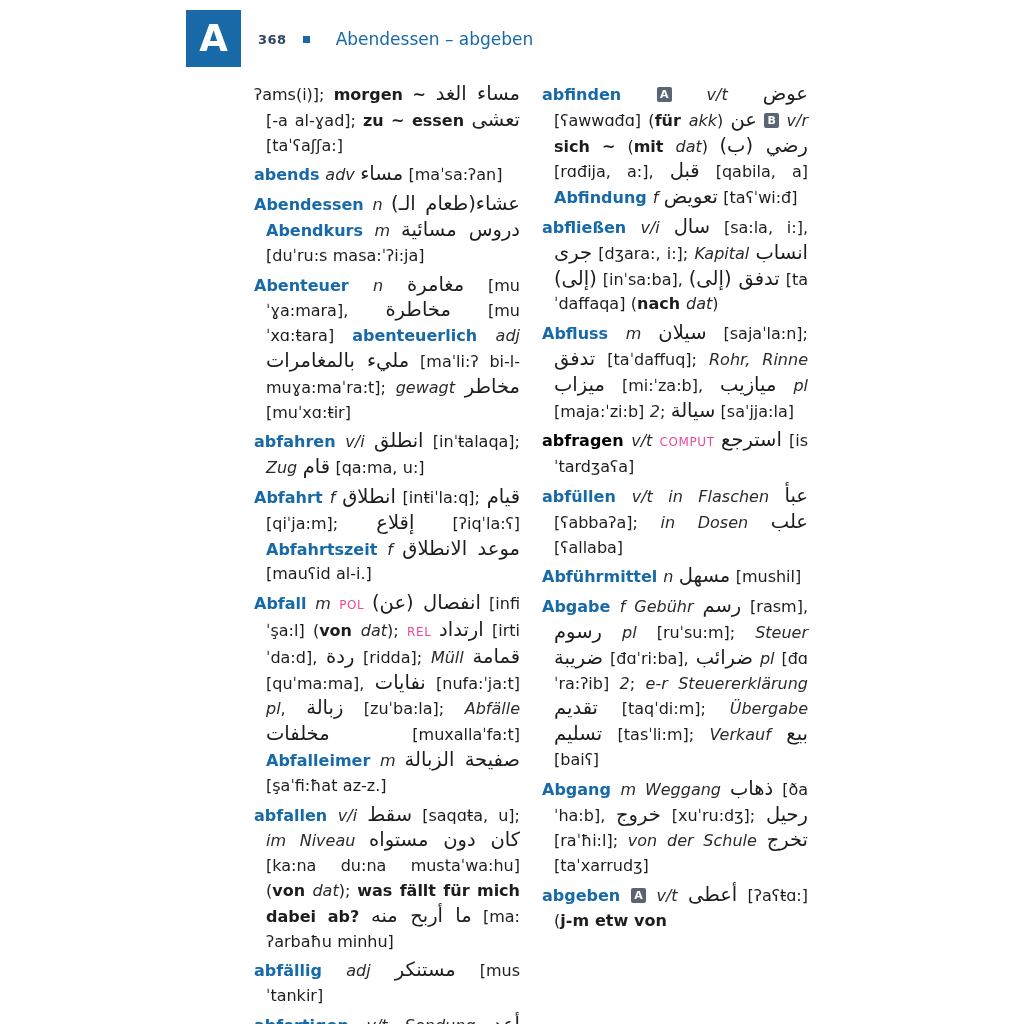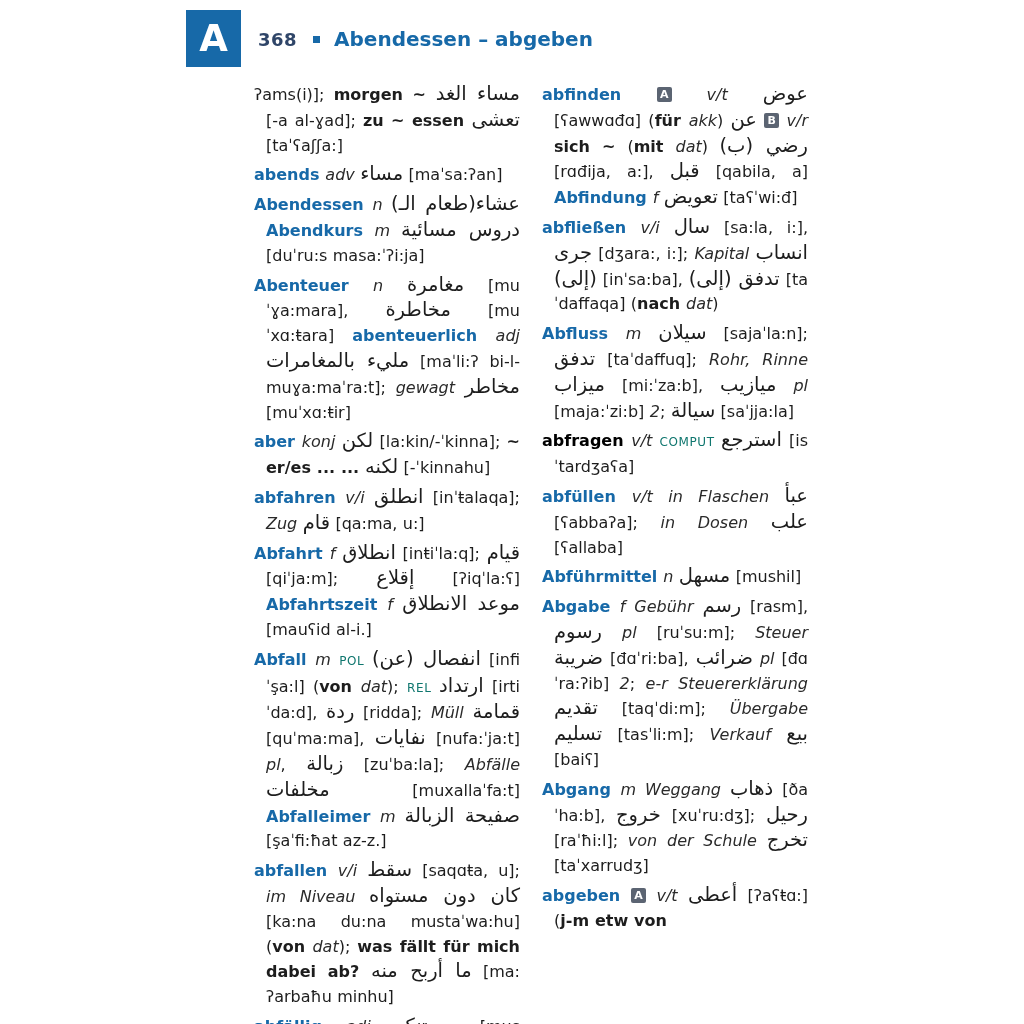--- a/index.html
+++ b/index.html
@@ -14,42 +14,42 @@
   .letter-tab {
     position:absolute; left:186px; top:10px; width:55px; height:57px;
     background:#1769a8; color:#ffffff;
     font-size:37px; font-weight:bold;
     display:flex; align-items:center; justify-content:center;
   }
   .header-line {
     position:absolute; left:258px; top:28px; height:22px;
     display:flex; align-items:center;
   }
-  .page-number { color:#2f4568; font-weight:bold; font-size:18px; letter-spacing:0.5px; }
+  .page-number { color:#2f4568; font-weight:bold; font-size:13px; letter-spacing:0.5px; }
   .bullet { width:7px; height:7px; background:#1769a8; display:inline-block; margin:0 14px 0 16px; }
-  .range { color:#1769a8; font-weight:bold; font-size:20px; }
+  .range { color:#1769a8; font-weight:normal; font-size:17px;margin-left:12px; }
 
   
   .columns {
     position:absolute; left:250px; top:78px; width:562px;
     display:flex; gap:14px;
   }
   .col { width:274px; }
   p.entry {
     margin:4px; padding-left:12px; text-indent:-12px;
     text-align:justify;
     font-size:16px; line-height:24.8px; color:#1d1d1d;
     word-spacing:0.3px;
   }
   .hw { color:#1769a8; font-weight:bold; }
   .b  { font-weight:bold; }
   .i  { font-style:italic; color:#2a2a2a; }
   .n  { }
   .ar { font-size:19.5px; }
-  .sc { font-size:12px; letter-spacing:0.6px; color:#0f766e; }
+  .sc { font-size:12px; letter-spacing:0.6px; color:#ec4899; }
   .m  {
     display:inline-block; background:#5b6472; color:#ffffff;
     font-size:11px; font-weight:bold; font-style:normal;
     width:15px; height:15px; line-height:15px; text-align:center;
     border-radius:2px; vertical-align:2px; text-indent:0;
   }
 </style>
 </head>
 <body>
 
@@ -62,21 +62,20 @@
     <span class="bullet" style="background: rgb(23, 105, 168);"></span>
     <span class="range" style="color: rgb(23, 105, 168);">Abendessen – abgeben</span>
   </div>
 
   <div class="columns">
     <div class="col" id="col-left">
         <p class="entry"><span class="n">ʔams(i)]; </span><span class="b">morgen ~ </span><span class="ar">مساء الغد</span><span class="n"> [-a al-ɣad]; </span><span class="b">zu ~ essen </span><span class="ar">تعشى</span><span class="n"> [taˈʕaʃʃa:]</span></p>
         <p class="entry"><span class="hw" style="color: rgb(23, 105, 168);">abends </span><span class="i">adv </span><span class="ar">مساء</span><span class="n"> [maˈsa:ʔan]</span></p>
         <p class="entry"><span class="hw" style="color: rgb(23, 105, 168);">Abendessen </span><span class="i">n </span><span class="ar">عشاء(طعام الـ)</span><span class="n"> </span><span class="hw" style="color: rgb(23, 105, 168);">Abendkurs </span><span class="i">m </span><span class="ar">دروس مسائية</span><span class="n"> [duˈru:s masa:ˈʔi:ja]</span></p>
         <p class="entry"><span class="hw" style="color: rgb(23, 105, 168);">Abenteuer </span><span class="i">n </span><span class="ar">مغامرة</span><span class="n"> [muˈɣa:mara], </span><span class="ar">مخاطرة</span><span class="n"> [muˈxɑ:ŧara] </span><span class="hw" style="color: rgb(23, 105, 168);">abenteuerlich </span><span class="i">adj </span><span class="ar">مليء بالمغامرات</span><span class="n"> [maˈli:ʔ bi-l-muɣa:maˈra:t]; </span><span class="i">gewagt </span><span class="ar">مخاطر</span><span class="n"> [muˈxɑ:ŧir]</span></p>
-        <p class="entry"><span class="hw" style="color: rgb(23, 105, 168);">aber </span><span class="i">konj </span><span class="ar">لكن</span><span class="n"> [la:kin/-ˈkinna]; </span><span class="b">~ er/es ... ... </span><span class="ar">لكنه</span><span class="n"> [-ˈkinnahu]</span></p>
         <p class="entry"><span class="hw" style="color: rgb(23, 105, 168);">abfahren </span><span class="i">v/i </span><span class="ar">انطلق</span><span class="n"> [inˈŧalaqa]; </span><span class="i">Zug </span><span class="ar">قام</span><span class="n"> [qa:ma, u:]</span></p>
         <p class="entry"><span class="hw" style="color: rgb(23, 105, 168);">Abfahrt </span><span class="i">f </span><span class="ar">انطلاق</span><span class="n"> [inŧiˈla:q]; </span><span class="ar">قيام</span><span class="n"> [qiˈja:m]; </span><span class="ar">إقلاع</span><span class="n"> [ʔiqˈla:ʕ] </span><span class="hw" style="color: rgb(23, 105, 168);">Abfahrtszeit </span><span class="i">f </span><span class="ar">موعد الانطلاق</span><span class="n"> [mauʕid al-i.]</span></p>
         <p class="entry"><span class="hw" style="color: rgb(23, 105, 168);">Abfall </span><span class="i">m </span><span class="sc">POL </span><span class="ar">انفصال (عن)</span><span class="n"> [infiˈşa:l] (</span><span class="b">von </span><span class="i">dat</span><span class="n">); </span><span class="sc">REL </span><span class="ar">ارتداد</span><span class="n"> [irtiˈda:d], </span><span class="ar">ردة</span><span class="n"> [ridda]; </span><span class="i">Müll </span><span class="ar">قمامة</span><span class="n"> [quˈma:ma], </span><span class="ar">نفايات</span><span class="n"> [nufa:ˈja:t] </span><span class="i">pl</span><span class="n">, </span><span class="ar">زبالة</span><span class="n"> [zuˈba:la]; </span><span class="i">Abfälle </span><span class="ar">مخلفات</span><span class="n"> [muxallaˈfa:t] </span><span class="hw" style="color: rgb(23, 105, 168);">Abfalleimer </span><span class="i">m </span><span class="ar">صفيحة الزبالة</span><span class="n"> [şaˈfi:ħat az-z.]</span></p>
         <p class="entry"><span class="hw" style="color: rgb(23, 105, 168);">abfallen </span><span class="i">v/i </span><span class="ar">سقط</span><span class="n"> [saqɑŧa, u]; </span><span class="i">im Niveau </span><span class="ar">كان دون مستواه</span><span class="n"> [ka:na du:na mustaˈwa:hu] (</span><span class="b">von </span><span class="i">dat</span><span class="n">); </span><span class="b">was fällt für mich dabei ab? </span><span class="ar">ما أربح منه</span><span class="n"> [ma: ʔarbaħu minhu]</span></p>
         <p class="entry"><span class="hw" style="color: rgb(23, 105, 168);">abfällig </span><span class="i">adj </span><span class="ar">مستنكر</span><span class="n"> [musˈtankir]</span></p>
         <p class="entry"><span class="hw" style="color: rgb(23, 105, 168);">abfertigen </span><span class="i">v/t Sendung </span><span class="ar">أعد للإرسال</span></p>
       </div>
     <div class="col" id="col-right">
         <p class="entry"><span class="hw" style="color: rgb(23, 105, 168);">abfinden </span><span class="m" style="background: rgb(91, 100, 114);">A</span><span class="i"> v/t </span><span class="ar">عوض</span><span class="n"> [ʕawwɑđɑ] (</span><span class="b">für </span><span class="i">akk</span><span class="n">) </span><span class="ar">عن</span><span class="n"> </span><span class="m" style="background: rgb(91, 100, 114);">B</span><span class="i"> v/r </span><span class="b">sich ~ </span><span class="n">(</span><span class="b">mit </span><span class="i">dat</span><span class="n">) </span><span class="ar">رضي (ب)</span><span class="n"> [rɑđija, a:], </span><span class="ar">قبل</span><span class="n"> [qabila, a] </span><span class="hw" style="color: rgb(23, 105, 168);">Abfindung </span><span class="i">f </span><span class="ar">تعويض</span><span class="n"> [taʕˈwi:đ]</span></p>
         <p class="entry"><span class="hw" style="color: rgb(23, 105, 168);">abfließen </span><span class="i">v/i </span><span class="ar">سال</span><span class="n"> [sa:la, i:], </span><span class="ar">جرى</span><span class="n"> [dʒara:, i:]; </span><span class="i">Kapital </span><span class="ar">انساب (إلى)</span><span class="n"> [inˈsa:ba], </span><span class="ar">تدفق (إلى)</span><span class="n"> [taˈdaffaqa] (</span><span class="b">nach </span><span class="i">dat</span><span class="n">)</span></p>

